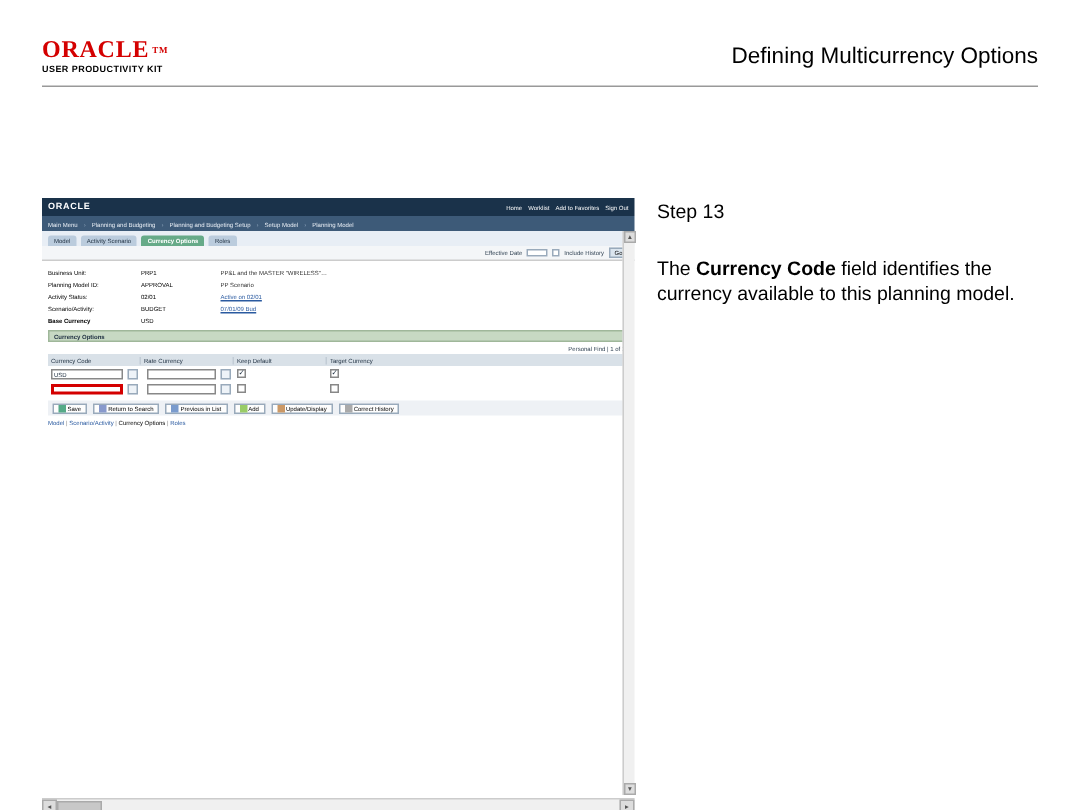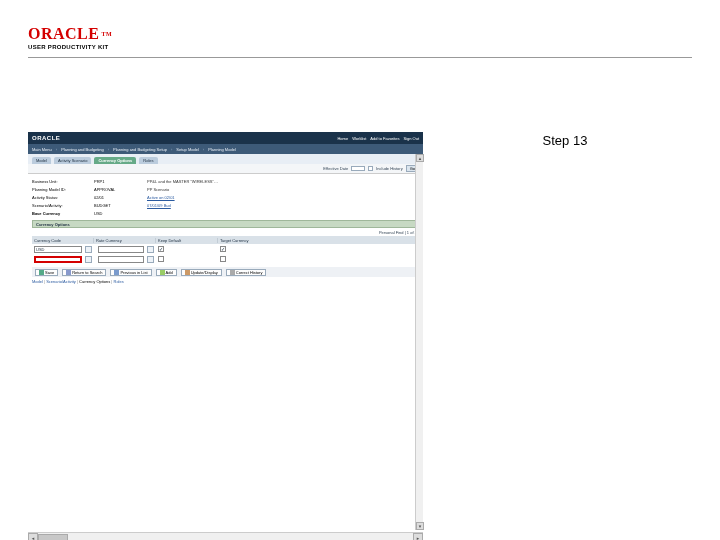--- a/index.html
+++ b/index.html
@@ -60,37 +60,38 @@
   .scrollbar-v { position:absolute; right:0; top:22px; bottom:12px; width:8px; background:#f0f0f0; border-left:1px solid #ccc;}
   .sb-btn { position:absolute; left:0; width:8px; height:8px; background:#ddd; border:1px solid #aaa; font-size:5px; text-align:center; line-height:6px; color:#555;}
   .sb-up{top:0;} .sb-down{bottom:0;}
   .scrollbar-h { position:absolute; left:0; right:0; bottom:0; height:10px; background:#f0f0f0; border-top:1px solid #ccc;}
   .sbh-btn { position:absolute; top:0; height:10px; width:10px; background:#ddd; border:1px solid #aaa; font-size:5px; text-align:center; line-height:8px; color:#555;}
   .sbh-l{left:0;} .sbh-r{right:0;}
   .sbh-thumb{position:absolute; left:10px; top:1px; height:8px; width:30px; background:#c8c8c8; border:1px solid #aaa;}
 
   
   .instr { position:absolute; top:132px; left:438px; right:28px; font-size:13px; line-height:1.35; }
-  .step { margin-bottom:20px;text-align:center; }
+  .step { margin-bottom:20px; }
   .para { margin-bottom:20px; }
   .bold { font-weight:bold; }
 </style>
 </head>
 <body>
 
 <div class="page">
 
   <div class="header">
     <div class="logo-block">
       <div class="oracle-logo">
         <span>ORACLE</span>
           <span class="tm">TM</span>
       </div>
       <div class="upk">USER PRODUCTIVITY KIT</div>
     </div>
+    <div class="page-title">Defining Multicurrency Options</div>
   </div>
 
   <div class="shot">
     <div class="shot-top">
       <span class="ora-mini">ORACLE</span>
       <div class="top-links">
         <span>Home</span>
         <span>Worklist</span>
         <span>Add to Favorites</span>
         <span>Sign Out</span>
@@ -221,14 +222,17 @@
     </div>
     <div class="scrollbar-h">
       <div class="sbh-btn sbh-l">◂</div>
       <div class="sbh-thumb"></div>
       <div class="sbh-btn sbh-r">▸</div>
     </div>
   </div>
 
   <div class="instr">
     <div class="step">Step 13</div>
+    <div class="para">
+      <span>The </span><span class="bold">Currency Code</span><span> field identifies the currency available to this planning model.</span>
+    </div>
   </div>
 </div>
 
 </body></html>

